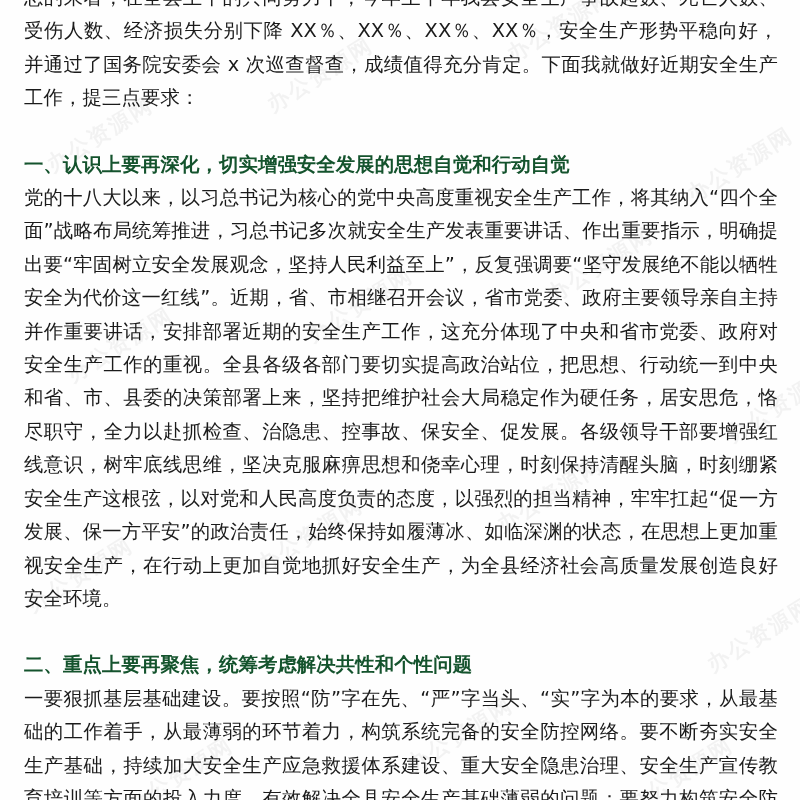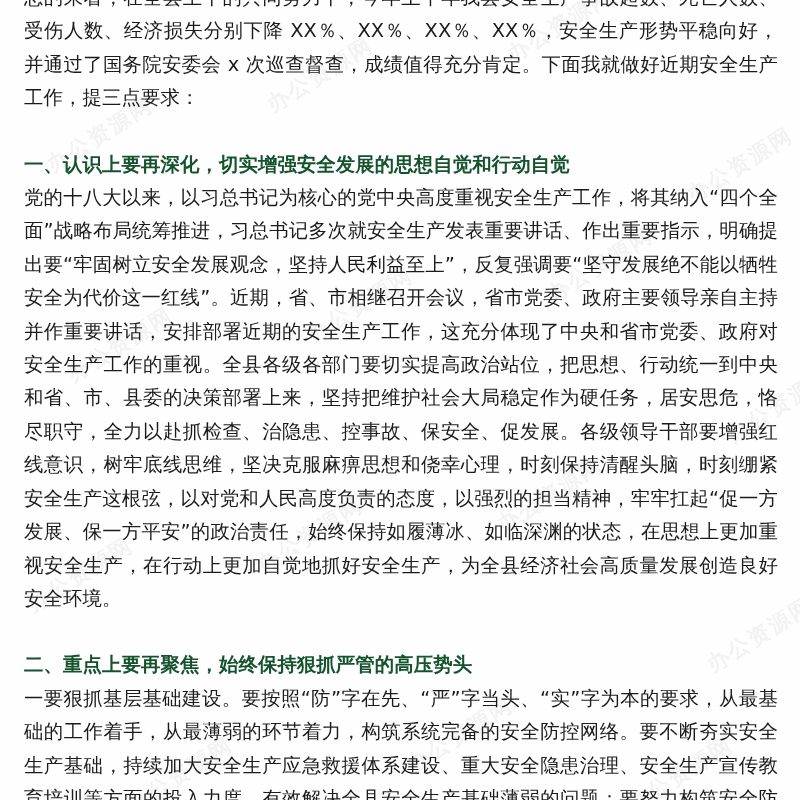--- a/index.html
+++ b/index.html
@@ -120,18 +120,18 @@
     <p class="para clipped-top ragged">总的来看，在全县上下的共同努力下，今年上半年我县安全生产事故起数、死亡人数、受伤人数、经济损失分别下降 XX％、XX％、XX％、XX％，安全生产形势平稳向好，并通过了国务院安委会 x 次巡查督查，成绩值得充分肯定。下面我就做好近期安全生产工作，提三点要求：</p>
 
     <div class="spacer-gap"></div>
 
     <p class="heading">一、认识上要再深化，切实增强安全发展的思想自觉和行动自觉</p>
 
     <p class="para ragged">党的十八大以来，以习总书记为核心的党中央高度重视安全生产工作，将其纳入“四个全面”战略布局统筹推进，习总书记多次就安全生产发表重要讲话、作出重要指示，明确提出要“牢固树立安全发展观念，坚持人民利益至上”，反复强调要“坚守发展绝不能以牺牲安全为代价这一红线”。近期，省、市相继召开会议，省市党委、政府主要领导亲自主持并作重要讲话，安排部署近期的安全生产工作，这充分体现了中央和省市党委、政府对安全生产工作的重视。全县各级各部门要切实提高政治站位，把思想、行动统一到中央和省、市、县委的决策部署上来，坚持把维护社会大局稳定作为硬任务，居安思危，恪尽职守，全力以赴抓检查、治隐患、控事故、保安全、促发展。各级领导干部要增强红线意识，树牢底线思维，坚决克服麻痹思想和侥幸心理，时刻保持清醒头脑，时刻绷紧安全生产这根弦，以对党和人民高度负责的态度，以强烈的担当精神，牢牢扛起“促一方发展、保一方平安”的政治责任，始终保持如履薄冰、如临深渊的状态，在思想上更加重视安全生产，在行动上更加自觉地抓好安全生产，为全县经济社会高质量发展创造良好安全环境。</p>
 
     <div class="spacer-gap"></div>
 
-    <p class="heading">二、重点上要再聚焦，始终保持狠抓严管的高压势头</p>
+    <p class="heading">二、重点上要再聚焦，统筹考虑解决共性和个性问题</p>
 
     <p class="para ragged">一要狠抓基层基础建设。要按照“防”字在先、“严”字当头、“实”字为本的要求，从最基础的工作着手，从最薄弱的环节着力，构筑系统完备的安全防控网络。要不断夯实安全生产基础，持续加大安全生产应急救援体系建设、重大安全隐患治理、安全生产宣传教育培训等方面的投入力度，有效解决全县安全生产基础薄弱的问题；要努力构筑安全防控网络，严格按照“四管四必须”的工作要求，紧盯重点行业领域和关键部位，统筹考虑解决共性和个性问题，有计划、系统性地建立健全风险分级管控和隐患排查治理双重预防机制，努力构建远近并治、点面齐治、政企共治、上下联治的安全防控网络。</p>
 
   </div>
 </div>
 
 </body></html>

